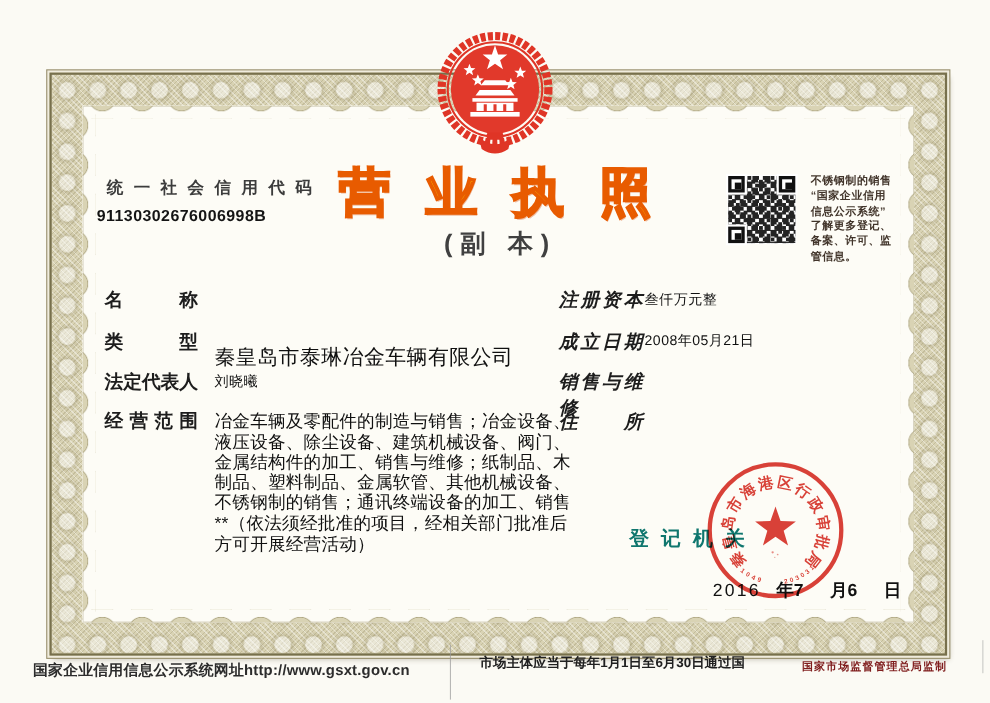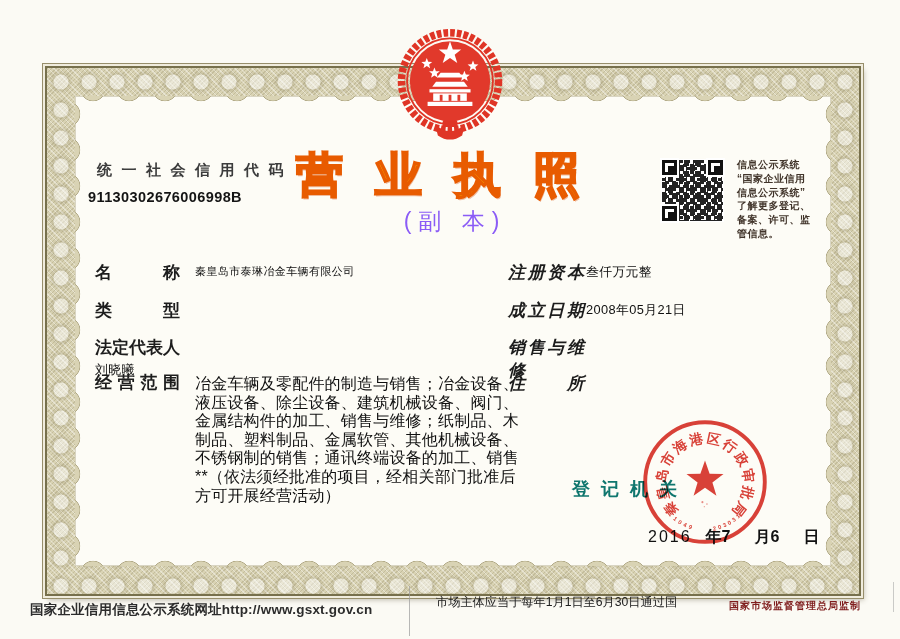--- a/index.html
+++ b/index.html
@@ -37,28 +37,28 @@
   .sc.left { top:28px; bottom:28px; left:28px; width:12px;
     background-image:radial-gradient(16px 18px at -5px 50%, #d9d3b4 58%, #a9a17c 62%, transparent 66%);
     background-size:12px 36px; background-repeat:repeat-y; }
   .sc.right { top:28px; bottom:28px; right:28px; width:12px;
     background-image:radial-gradient(16px 18px at 17px 50%, #d9d3b4 58%, #a9a17c 62%, transparent 66%);
     background-size:12px 36px; background-repeat:repeat-y; }
 
   
   .emblem { position:absolute; left:394px; top:24px; width:112px; height:122px; z-index:5; }
   .title {
-    position:absolute; left:50%; top:144px; transform:translateX(-50%); margin-left:4px;
+    position:absolute; left:50%; top:144px; transform:translateX(-50%); margin-left:16px;
     font-size:47px; font-weight:bold; letter-spacing:32px; white-space:nowrap;
     color:#ffd400; -webkit-text-stroke:2px #e85b00;
     text-shadow:1px 2px 0 rgba(210,70,0,.35); z-index:3;
   }
   .subtitle {
     position:absolute; left:50%; top:206px; transform:translateX(-50%); margin-left:5px;
-    font-size:23px; font-weight:normal; letter-spacing:7px; color:#8b5cf6; z-index:3;
+    font-size:23px; font-weight:bold; letter-spacing:7px; color:#404040; z-index:3;
   }
   .credit-label { position:absolute; left:97px; top:161px; font-size:15px; font-weight:bold;
     letter-spacing:9.5px; color:#3c3c3c; z-index:3; }
   .credit-code { position:absolute; left:88px; top:189px; font-size:14.5px; font-weight:bold;
     letter-spacing:.4px; color:#141414; z-index:3; }
 
   
   .qr { position:absolute; left:661px; top:159px; width:63px; height:63px; background:#fff; z-index:3; }
   .qr .noise { position:absolute; inset:1px;
     background-image:
@@ -92,21 +92,21 @@
   .date-line { position:absolute; left:648px; top:527px; z-index:5; font-size:16px;
     font-weight:bold; color:#111; white-space:nowrap; }
   .date-line span { display:inline-block; }
   .dp-year { margin-right:14px; letter-spacing:2px; font-weight:normal; }
   .dp-m-gap { margin-left:24px; } .dp-d-gap { margin-left:24px; }
 
   
   .footer-website { position:absolute; left:30px; top:601px; font-size:13.5px; color:#2c2c2c;
     font-weight:bold; letter-spacing:.2px; z-index:3; }
   .footer-notice { position:absolute; left:436px; top:592px; font-size:12.2px; line-height:20px;
-    color:#202020; font-weight:normal; z-index:3; }
+    color:#202020; font-weight:bold; z-index:3; }
   .footer-issuer { position:absolute; left:729px; top:599px; font-size:10px; color:#7f1d1d;
     font-weight:bold; letter-spacing:1px; z-index:3; }
   .cut-mark { position:absolute; left:409px; top:586px; width:1px; height:50px; background:#9a9a9a;
     opacity:.7; z-index:2; }
   .cut-mark.right { left:893px; top:582px; height:30px; opacity:.5; }
 </style>
 </head>
 <body>
 
 <div class="frame">
@@ -144,36 +144,36 @@
 <div class="credit-label">统一社会信用代码</div>
 <div class="credit-code">91130302676006998B</div>
 
 <div class="qr">
   <div class="noise"></div>
   <div class="finder f-tl"></div>
   <div class="finder f-tr"></div>
   <div class="finder f-bl"></div>
 </div>
 <div class="qr-caption">
-  <div>信息公示系统</div>
+  <div>不锈钢制的销售</div>
   <div>“国家企业信用</div>
   <div>信息公示系统”</div>
   <div>了解更多登记、</div>
   <div>备案、许可、监</div>
   <div>管信息。</div>
 </div>
 
 <div class="row" style="left:95px; top:261px;">
   <span class="lbl w-l">名称</span>
-  <span class="val" style="font-size:11px;">秦皇岛市泰琳冶金车辆有限公司</span>
+  <span class="val" style="font-size:19px;margin-top:48px;">秦皇岛市泰琳冶金车辆有限公司</span>
 </div>
 <div class="row" style="left:95px; top:299px;">
   <span class="lbl w-l">类型</span>
 </div>
-<div class="row" style="left:95px; top:336px;flex-direction:column;">
+<div class="row" style="left:95px; top:336px;">
   <span class="lbl w-l">法定代表人</span>
   <span class="val">刘晓曦</span>
 </div>
 <div class="row" style="left:95px; top:371px;">
   <span class="lbl w-l">经营范围</span>
   <span class="val scope">冶金车辆及零配件的制造与销售；冶金设备、液压设备、除尘设备、建筑机械设备、阀门、金属结构件的加工、销售与维修；纸制品、木制品、塑料制品、金属软管、其他机械设备、不锈钢制的销售；通讯终端设备的加工、销售**（依法须经批准的项目，经相关部门批准后方可开展经营活动）</span>
 </div>
 
 <div class="row" style="left:508px; top:261px;">
   <span class="lbl w-r">注册资本</span>

